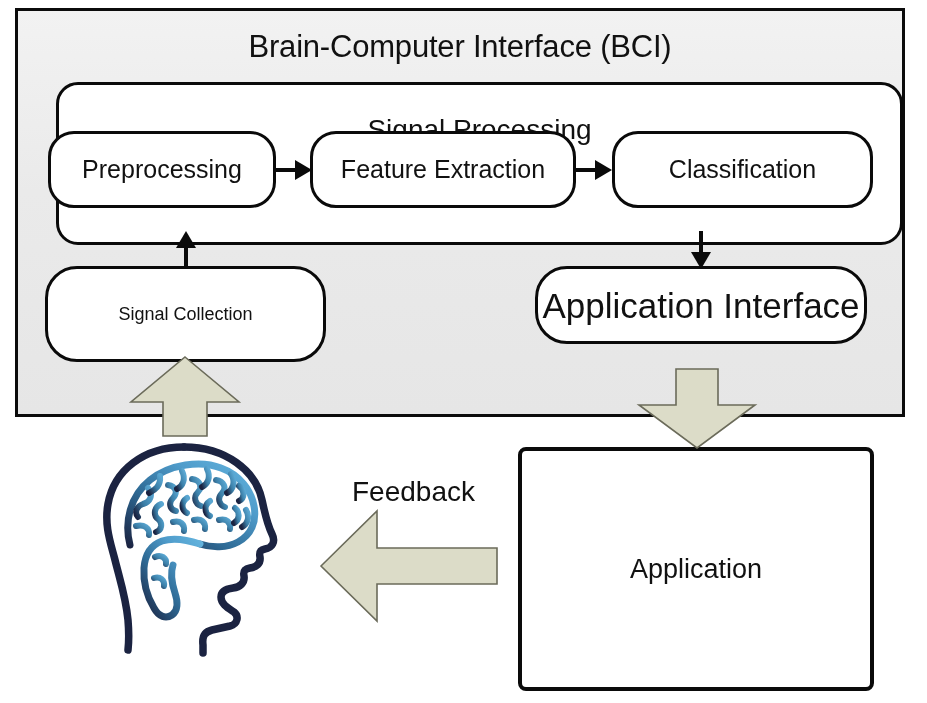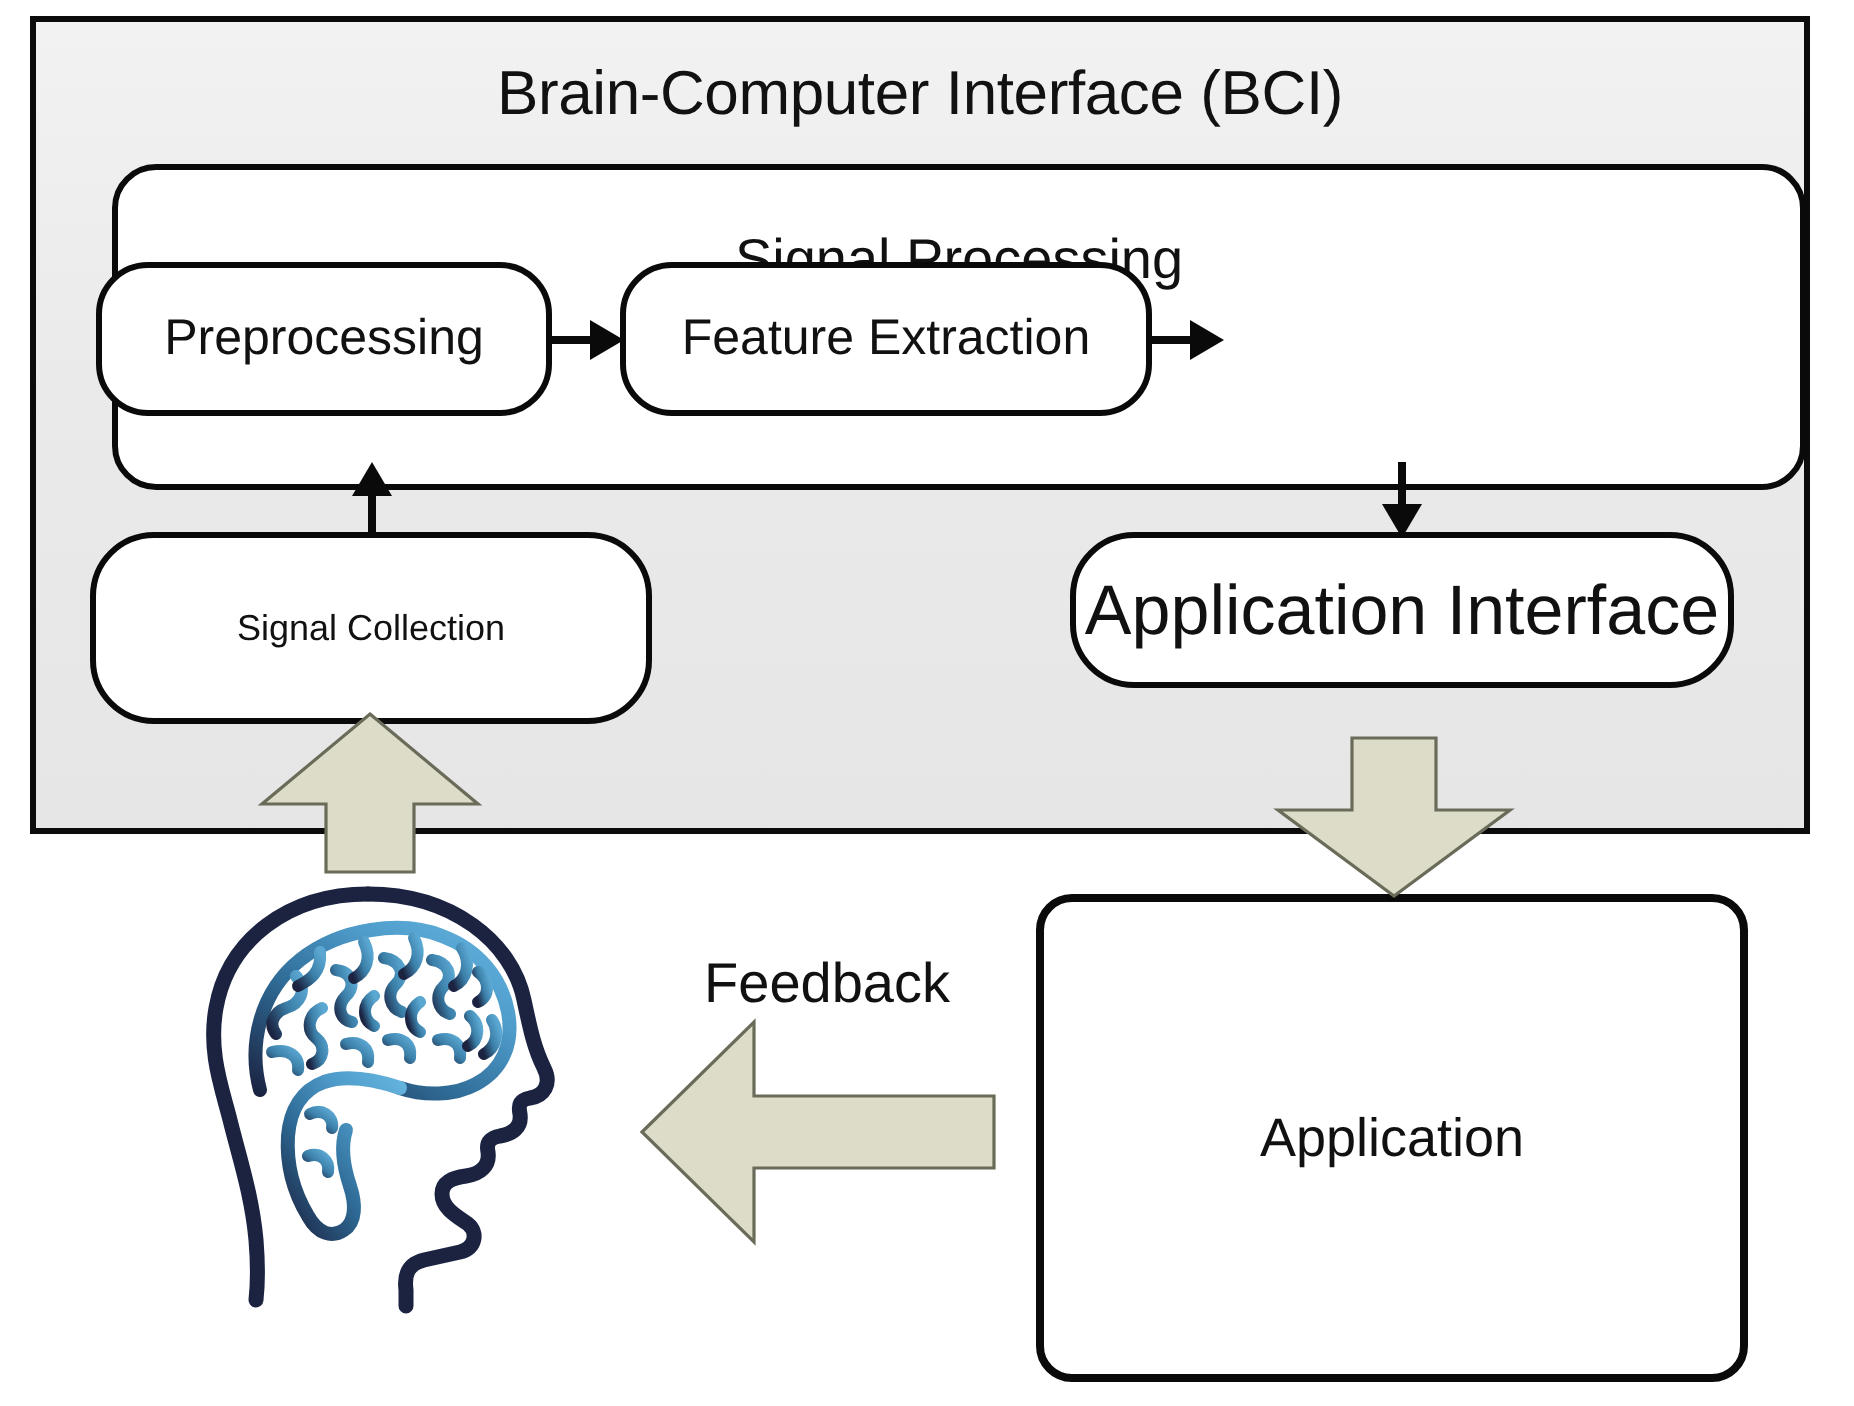--- a/index.html
+++ b/index.html
@@ -104,21 +104,21 @@
   }
   #box-application-interface {
     left: 535px; top: 266px;
     width: 332px; height: 78px;
     border-radius: 32px;
     font-size: 35px;
   }
   #box-application {
     left: 518px; top: 447px;
     width: 356px; height: 244px;
-    border-radius: 18px;
+    border-radius: 8px;
     border-width: 4px;
     font-size: 27px;
   }
 
   
   .thin-arrow { position: absolute; }
 
   
   #feedback-label {
     position: absolute;
@@ -156,20 +156,23 @@
   </div>
 
   <div class="pill" id="box-preprocessing">
     <span class="pill-label">Preprocessing</span>
   </div>
 
   <div class="pill" id="box-feature-extraction">
     <span class="pill-label">Feature Extraction</span>
   </div>
 
+  <div class="pill" id="box-classification">
+    <span class="pill-label">Classification</span>
+  </div>
 
   <div class="pill" id="box-signal-collection">
     <span class="pill-label">Signal Collection</span>
   </div>
 
   <div class="pill" id="box-application-interface">
     <span class="pill-label">Application Interface</span>
   </div>
 
   <div class="pill" id="box-application">

